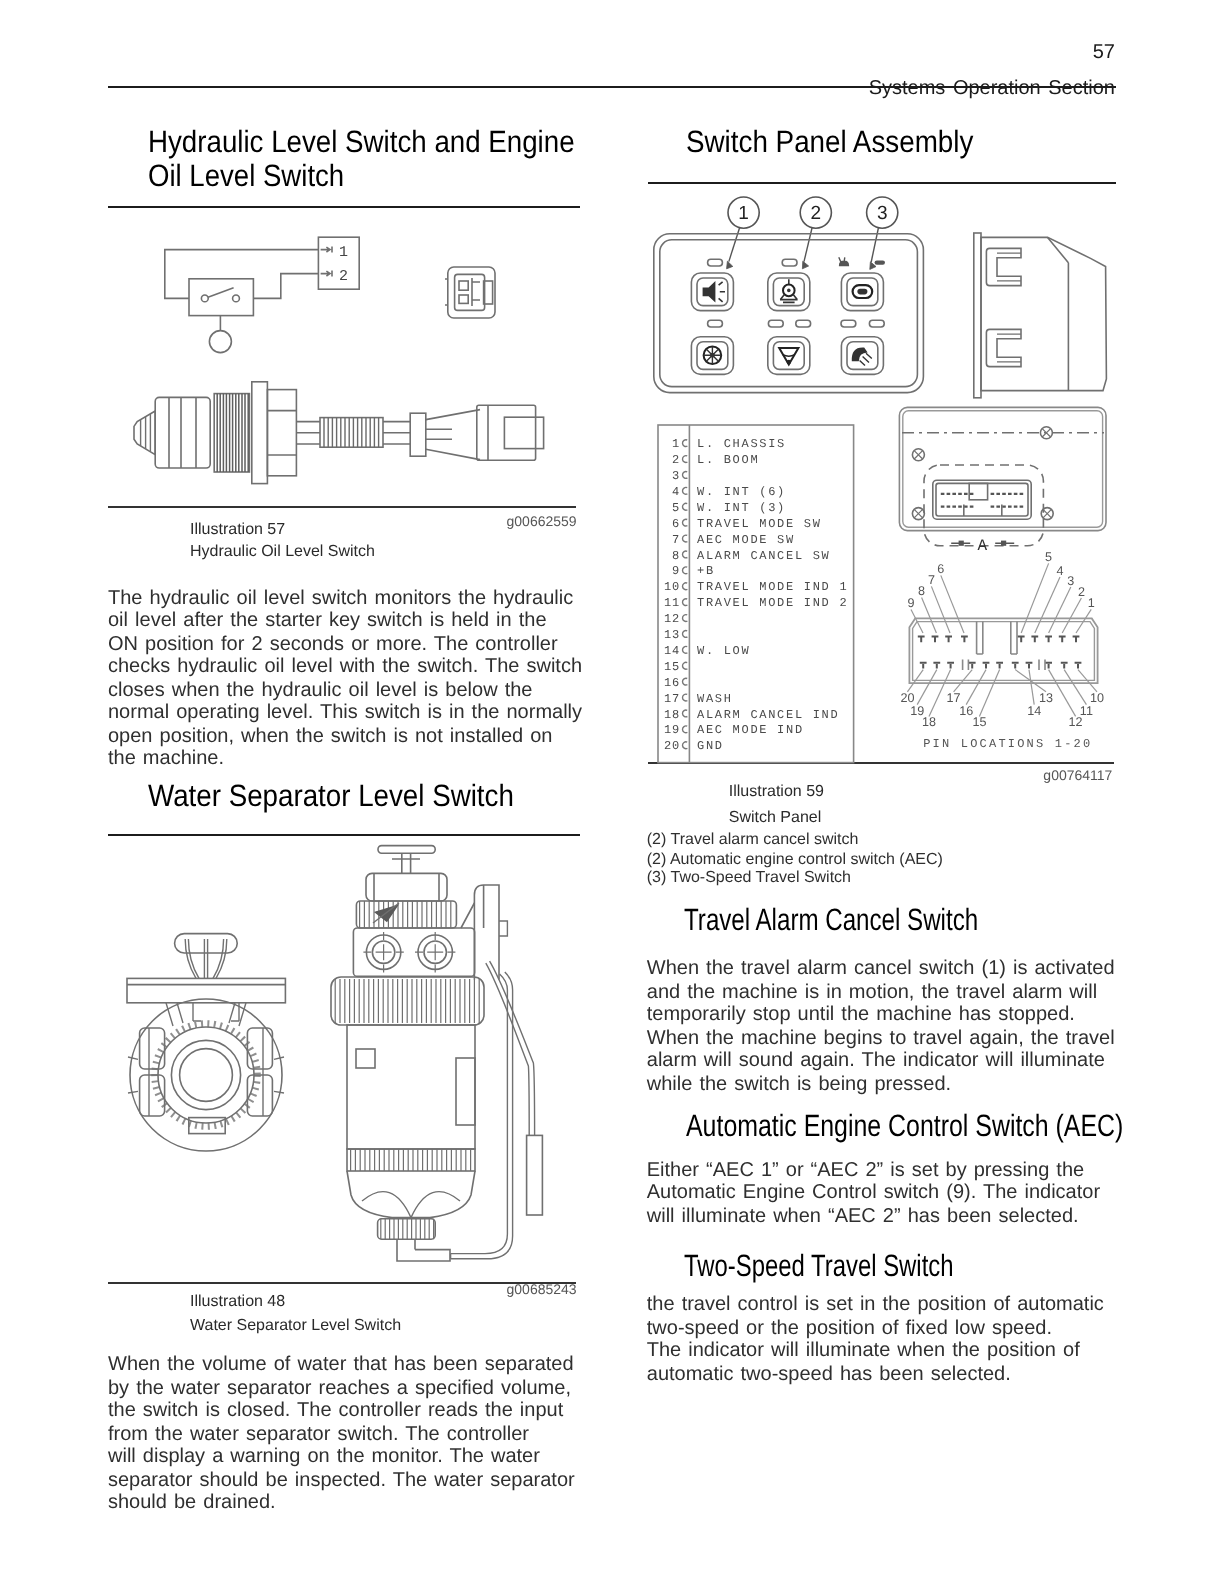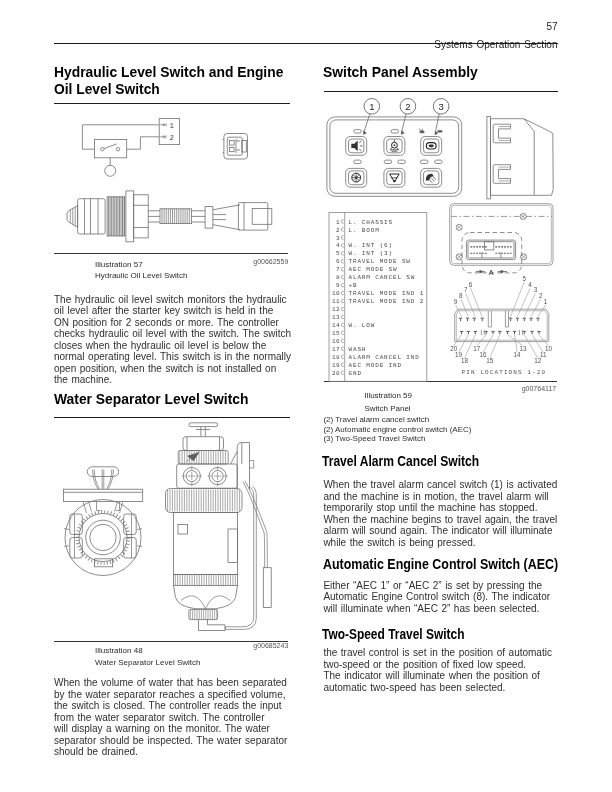--- a/index.html
+++ b/index.html
@@ -1,19 +1,19 @@
 <!DOCTYPE html>
 <html><head><meta charset="utf-8">
 <style>
 html,body{margin:0;padding:0;}
 body{width:612px;height:792px;position:relative;background:#fff;
   font-family:"Liberation Sans",sans-serif;overflow:hidden;}
 .abs{position:absolute;line-height:1;white-space:pre;}
 .rule{position:absolute;background:#1c1c1c;height:1px;}
-.h1{font-weight:bold;font-size:15.4px;color:#000;}
+.h1{font-weight:normal;font-size:15.4px;color:#000;margin-left:20px;}
 .h1 span{display:inline-block;transform-origin:0 0;white-space:pre;}
 .body{font-size:10px;color:#2f2f2f;word-spacing:0.75px;}
 .body div{height:11.5px;line-height:11.5px;white-space:pre;}
 .cap{font-size:8px;color:#2a2a2a;padding-left:41px;}
 .gnum{font-size:7px;color:#555;}
 .list{font-size:8px;color:#2f2f2f;}
 .list div{height:9.45px;line-height:9.45px;white-space:pre;}
 svg{position:absolute;overflow:visible;}
 </style></head><body>
 <div class="abs " style="right:54.5px;top:21.5px;text-align:right;font-size:10px;color:#1a1a1a;">57</div>
@@ -37,21 +37,21 @@
 <div class="abs gnum" style="right:323.7px;top:642.4px;text-align:right;">g00685243</div>
 <div class="abs cap" style="left:54px;top:647.0px;">Illustration 48</div>
 <div class="abs cap" style="left:54px;top:659.3px;">Water Separator Level Switch</div>
 <div class="rule" style="left:323.5px;top:380.7px;width:233.0px;background:#333;"></div>
 <div class="abs gnum" style="right:55.799999999999955px;top:385.0px;text-align:right;">g00764117</div>
 <div class="abs cap" style="left:323.4px;top:391.8px;">Illustration 59</div>
 <div class="abs cap" style="left:323.4px;top:404.5px;">Switch Panel</div>
 <div class="abs body" style="left:54px;top:293.7px;"><div>The hydraulic oil level switch monitors the hydraulic</div><div>oil level after the starter key switch is held in the</div><div>ON position for 2 seconds or more. The controller</div><div>checks hydraulic oil level with the switch. The switch</div><div>closes when the hydraulic oil level is below the</div><div>normal operating level. This switch is in the normally</div><div>open position, when the switch is not installed on</div><div>the machine.</div></div>
 <div class="abs body" style="left:54px;top:677.4px;"><div>When the volume of water that has been separated</div><div>by the water separator reaches a specified volume,</div><div>the switch is closed. The controller reads the input</div><div>from the water separator switch. The controller</div><div>will display a warning on the monitor. The water</div><div>separator should be inspected. The water separator</div><div>should be drained.</div></div>
 <div class="abs body" style="left:323.4px;top:479.3px;"><div>When the travel alarm cancel switch (1) is activated</div><div>and the machine is in motion, the travel alarm will</div><div>temporarily stop until the machine has stopped.</div><div>When the machine begins to travel again, the travel</div><div>alarm will sound again. The indicator will illuminate</div><div>while the switch is being pressed.</div></div>
-<div class="abs body" style="left:323.4px;top:579.8px;"><div>Either “AEC 1” or “AEC 2” is set by pressing the</div><div>Automatic Engine Control switch (8). The indicator</div><div>will illuminate when “AEC 2” has been selected.</div></div>
+<div class="abs body" style="left:323.4px;top:579.8px;"><div>Either “AEC 1” or “AEC 2” is set by pressing the</div><div>Automatic Engine Control switch (9). The indicator</div><div>will illuminate when “AEC 2” has been selected.</div></div>
 <div class="abs body" style="left:323.4px;top:647.3px;"><div>the travel control is set in the position of automatic</div><div>two-speed or the position of fixed low speed.</div><div>The indicator will illuminate when the position of</div><div>automatic two-speed has been selected.</div></div>
 <div class="abs list" style="left:323.4px;top:415.4px;"><div>(2) Travel alarm cancel switch</div><div>(2) Automatic engine control switch (AEC)</div><div>(3) Two-Speed Travel Switch</div></div>
 <svg style="left:54px;top:110px;" width="236" height="145" viewBox="54 110 236 145" fill="none" stroke="#707070" stroke-width="0.8">
     <rect x="159.2" y="118.6" width="20.4" height="26"></rect>
     <path d="M160.3,124.8 h4.5 M163.2,123.6 l1.8,1.2 -1.8,1.2 M166,123.3 v3"></path>
     <path d="M160.3,136.8 h4.5 M163.2,135.6 l1.8,1.2 -1.8,1.2 M166,135.3 v3"></path>
     <text x="169.5" y="127.8" font-family="Liberation Mono,monospace" font-size="7.5" fill="#444" stroke="none">1</text>
     <text x="169.5" y="139.8" font-family="Liberation Mono,monospace" font-size="7.5" fill="#444" stroke="none">2</text>
     <path d="M159.2,124.8 H82.4 V149.2 H94.5"></path>
     <path d="M159.2,136.8 H140.4 V149.2 H126.7"></path>

